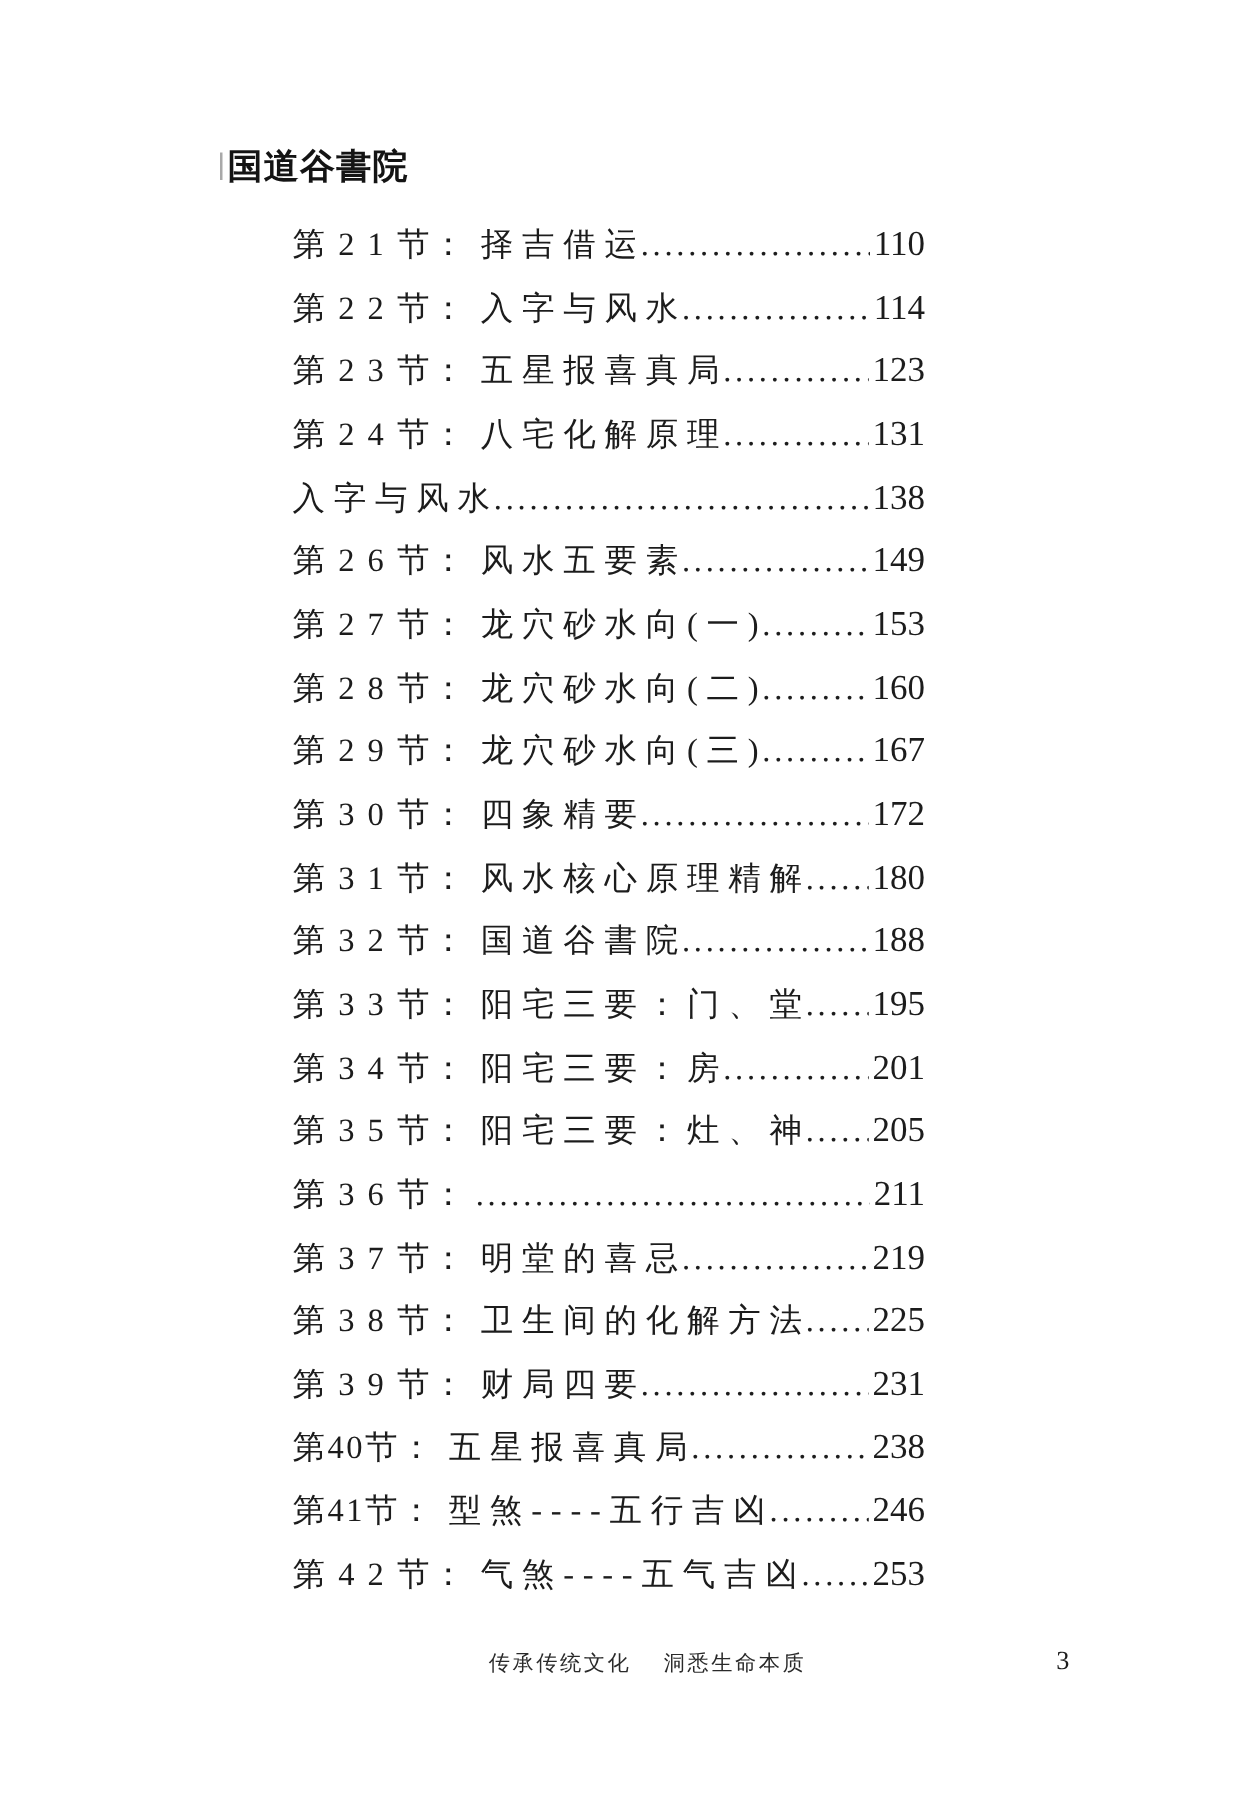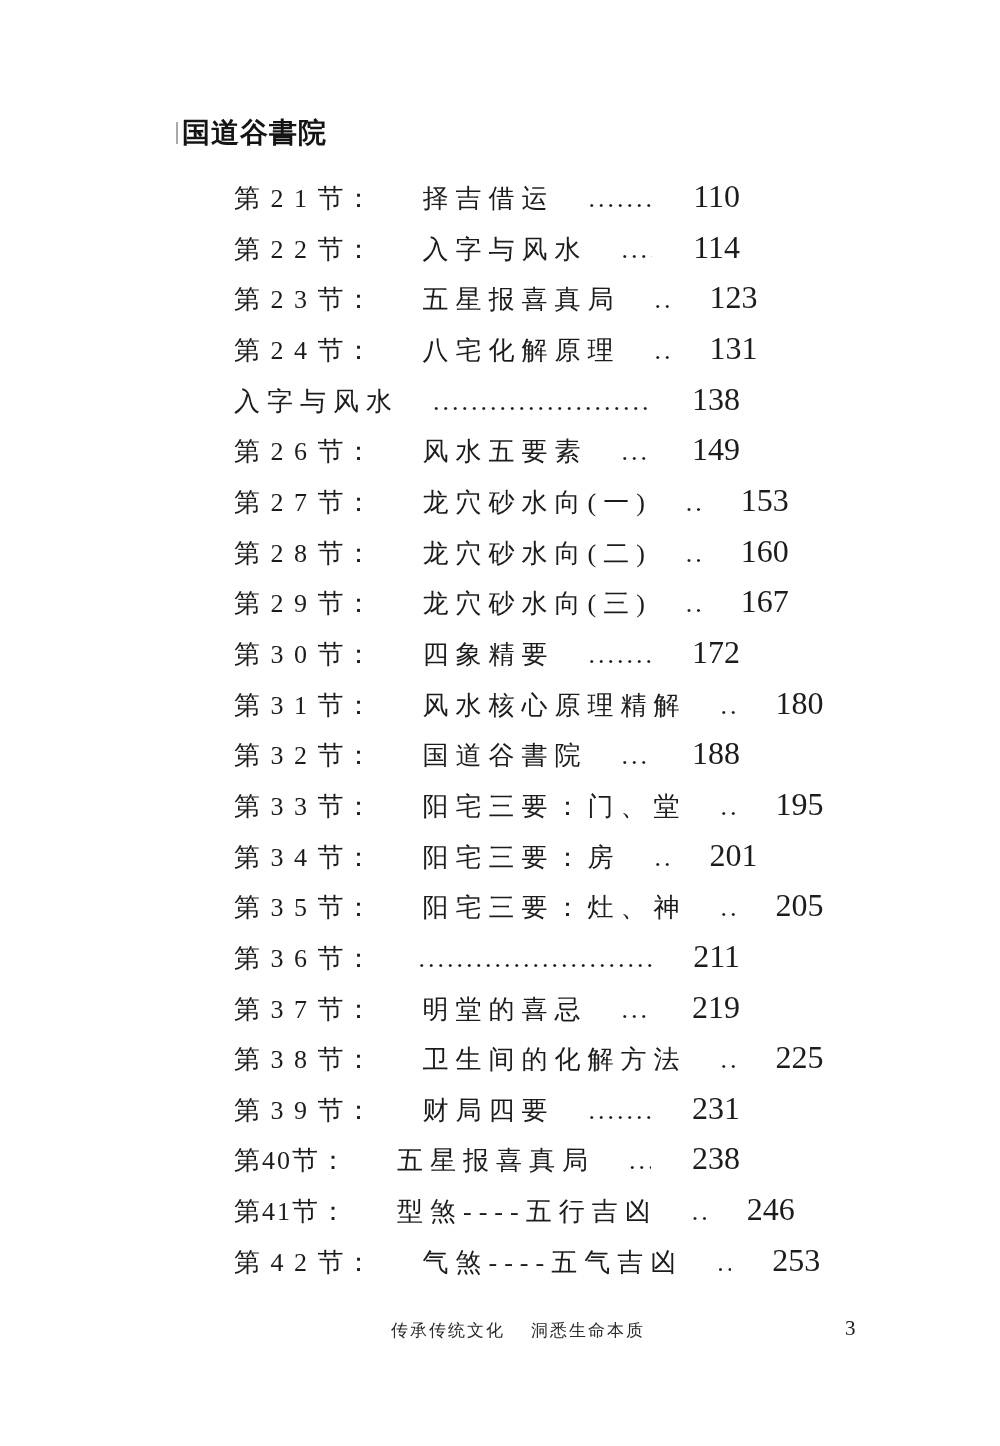--- a/index.html
+++ b/index.html
@@ -50,21 +50,20 @@
     top: 171px;
     width: 506px;
   }
   .toc-row {
     display: flex;
     align-items: baseline;
     height: 50.66px;
     line-height: 50.66px;
     font-size: 26px;
     white-space: nowrap;
-    gap: 38px;
   }
   .num {
     flex: 0 0 auto;
     letter-spacing: 2px;
     margin-right: 11px;
   }
   .title {
     flex: 0 0 auto;
     letter-spacing: 7px;
   }
@@ -75,21 +74,21 @@
     min-width: 14px;
     font-size: 26px;
     letter-spacing: 3px;
     margin-left: -4px;
   }
   .dots::after {
     content: "......................................................................................................";
   }
   .pageno {
     flex: 0 0 auto;
-    font-size: 32px;
+    font-size: 28px;
     padding-left: 3px;
     text-align: right;
   }
   
   .footer {
     position: absolute;
     left: 0;
     top: 1316px;
     width: 904px;
     height: 28px;

